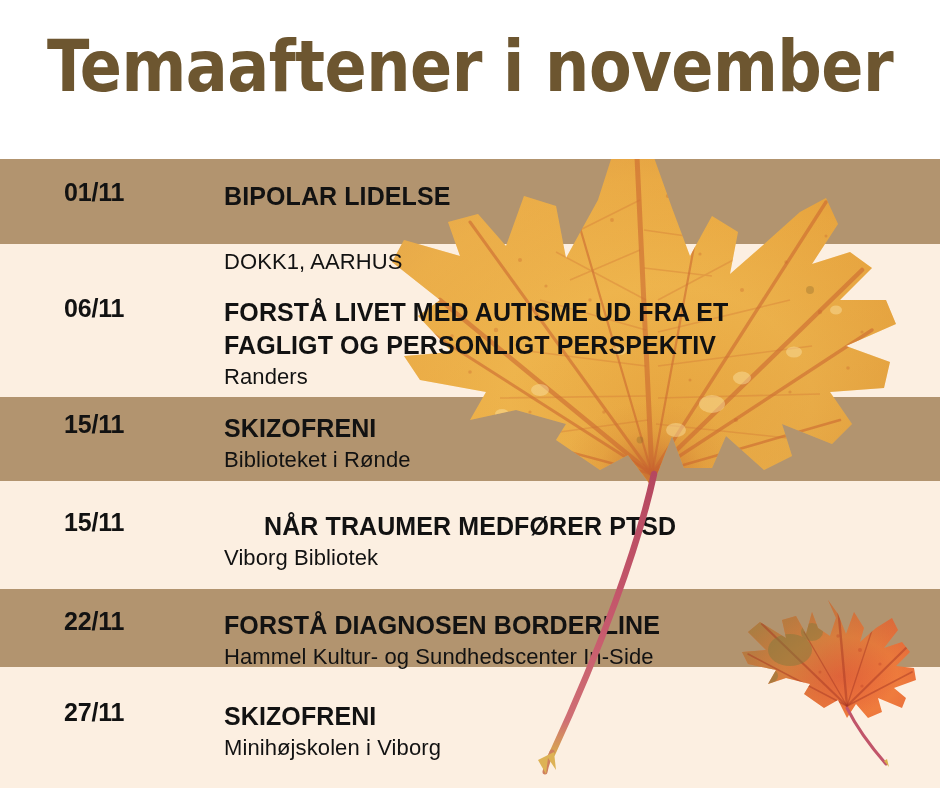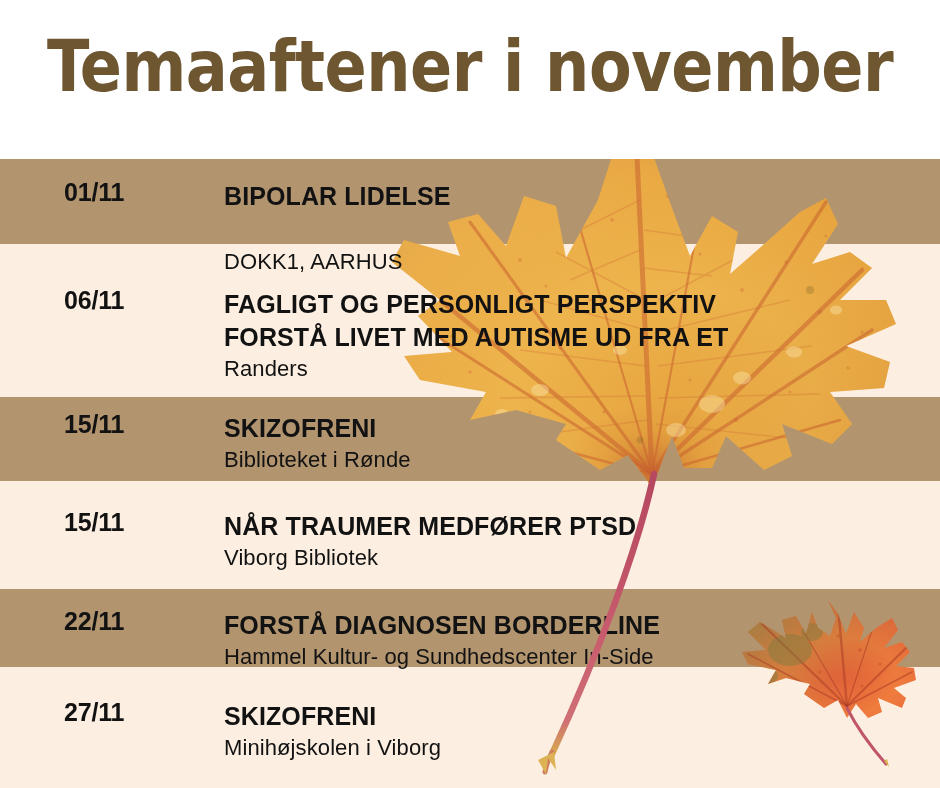--- a/index.html
+++ b/index.html
@@ -331,44 +331,44 @@
   <div id="rows">
       <div class="row-text" style="top: 0px; height: 584px;">
         <div class="row-inner">
           <div class="row-date" style="top: 178px; color: rgb(18, 18, 18);">01/11</div>
           <div class="row-titles" style="top: 180px;">
             <div class="row-title-line" style="color: rgb(18, 18, 18);">BIPOLAR LIDELSE</div>
             <div class="row-location" style="color: rgb(18, 18, 18); margin-top: 34px;">DOKK1, AARHUS</div>
           </div>
         </div>
       </div>
-      <div class="row-text" style="top: 8px; height: 708px;">
+      <div class="row-text" style="top: 16px; height: 708px;">
         <div class="row-inner">
           <div class="row-date" style="top: 278px; color: rgb(18, 18, 18);">06/11</div>
           <div class="row-titles" style="top: 280px;">
+            <div class="row-title-line" style="color: rgb(18, 18, 18);">FORSTÅ LIVET MED AUTISME UD FRA ET</div>
             <div class="row-title-line" style="color: rgb(18, 18, 18);">FAGLIGT OG PERSONLIGT PERSPEKTIV</div>
-            <div class="row-title-line" style="color: rgb(18, 18, 18);">FORSTÅ LIVET MED AUTISME UD FRA ET</div>
             <div class="row-location" style="color: rgb(18, 18, 18);">Randers</div>
           </div>
         </div>
       </div>
       <div class="row-text" style="top: 0px; height: 788px;">
         <div class="row-inner">
           <div class="row-date" style="top: 410px; color: rgb(18, 18, 18);">15/11</div>
           <div class="row-titles" style="top: 412px;">
             <div class="row-title-line" style="color: rgb(18, 18, 18);">SKIZOFRENI</div>
             <div class="row-location" style="color: rgb(18, 18, 18);">Biblioteket i Rønde</div>
           </div>
         </div>
       </div>
       <div class="row-text" style="top: 0px; height: 788px;">
         <div class="row-inner">
           <div class="row-date" style="top: 508px; color: rgb(18, 18, 18);">15/11</div>
           <div class="row-titles" style="top: 510px;">
-            <div class="row-title-line" style="color: rgb(18, 18, 18);">NÅR TRAUMER MEDFØRER PTSD</div>
+            <div class="row-title-line" style="color: rgb(18, 18, 18); margin-left: 40px;">NÅR TRAUMER MEDFØRER PTSD</div>
             <div class="row-location" style="color: rgb(18, 18, 18);">Viborg Bibliotek</div>
           </div>
         </div>
       </div>
       <div class="row-text" style="top: 0px; height: 680px;">
         <div class="row-inner">
           <div class="row-date" style="top: 607px; color: rgb(18, 18, 18);">22/11</div>
           <div class="row-titles" style="top: 609px;">
             <div class="row-title-line" style="color: rgb(18, 18, 18);">FORSTÅ DIAGNOSEN BORDERLINE</div>
             <div class="row-location" style="color: rgb(18, 18, 18);">Hammel Kultur- og Sundhedscenter In-Side</div>

